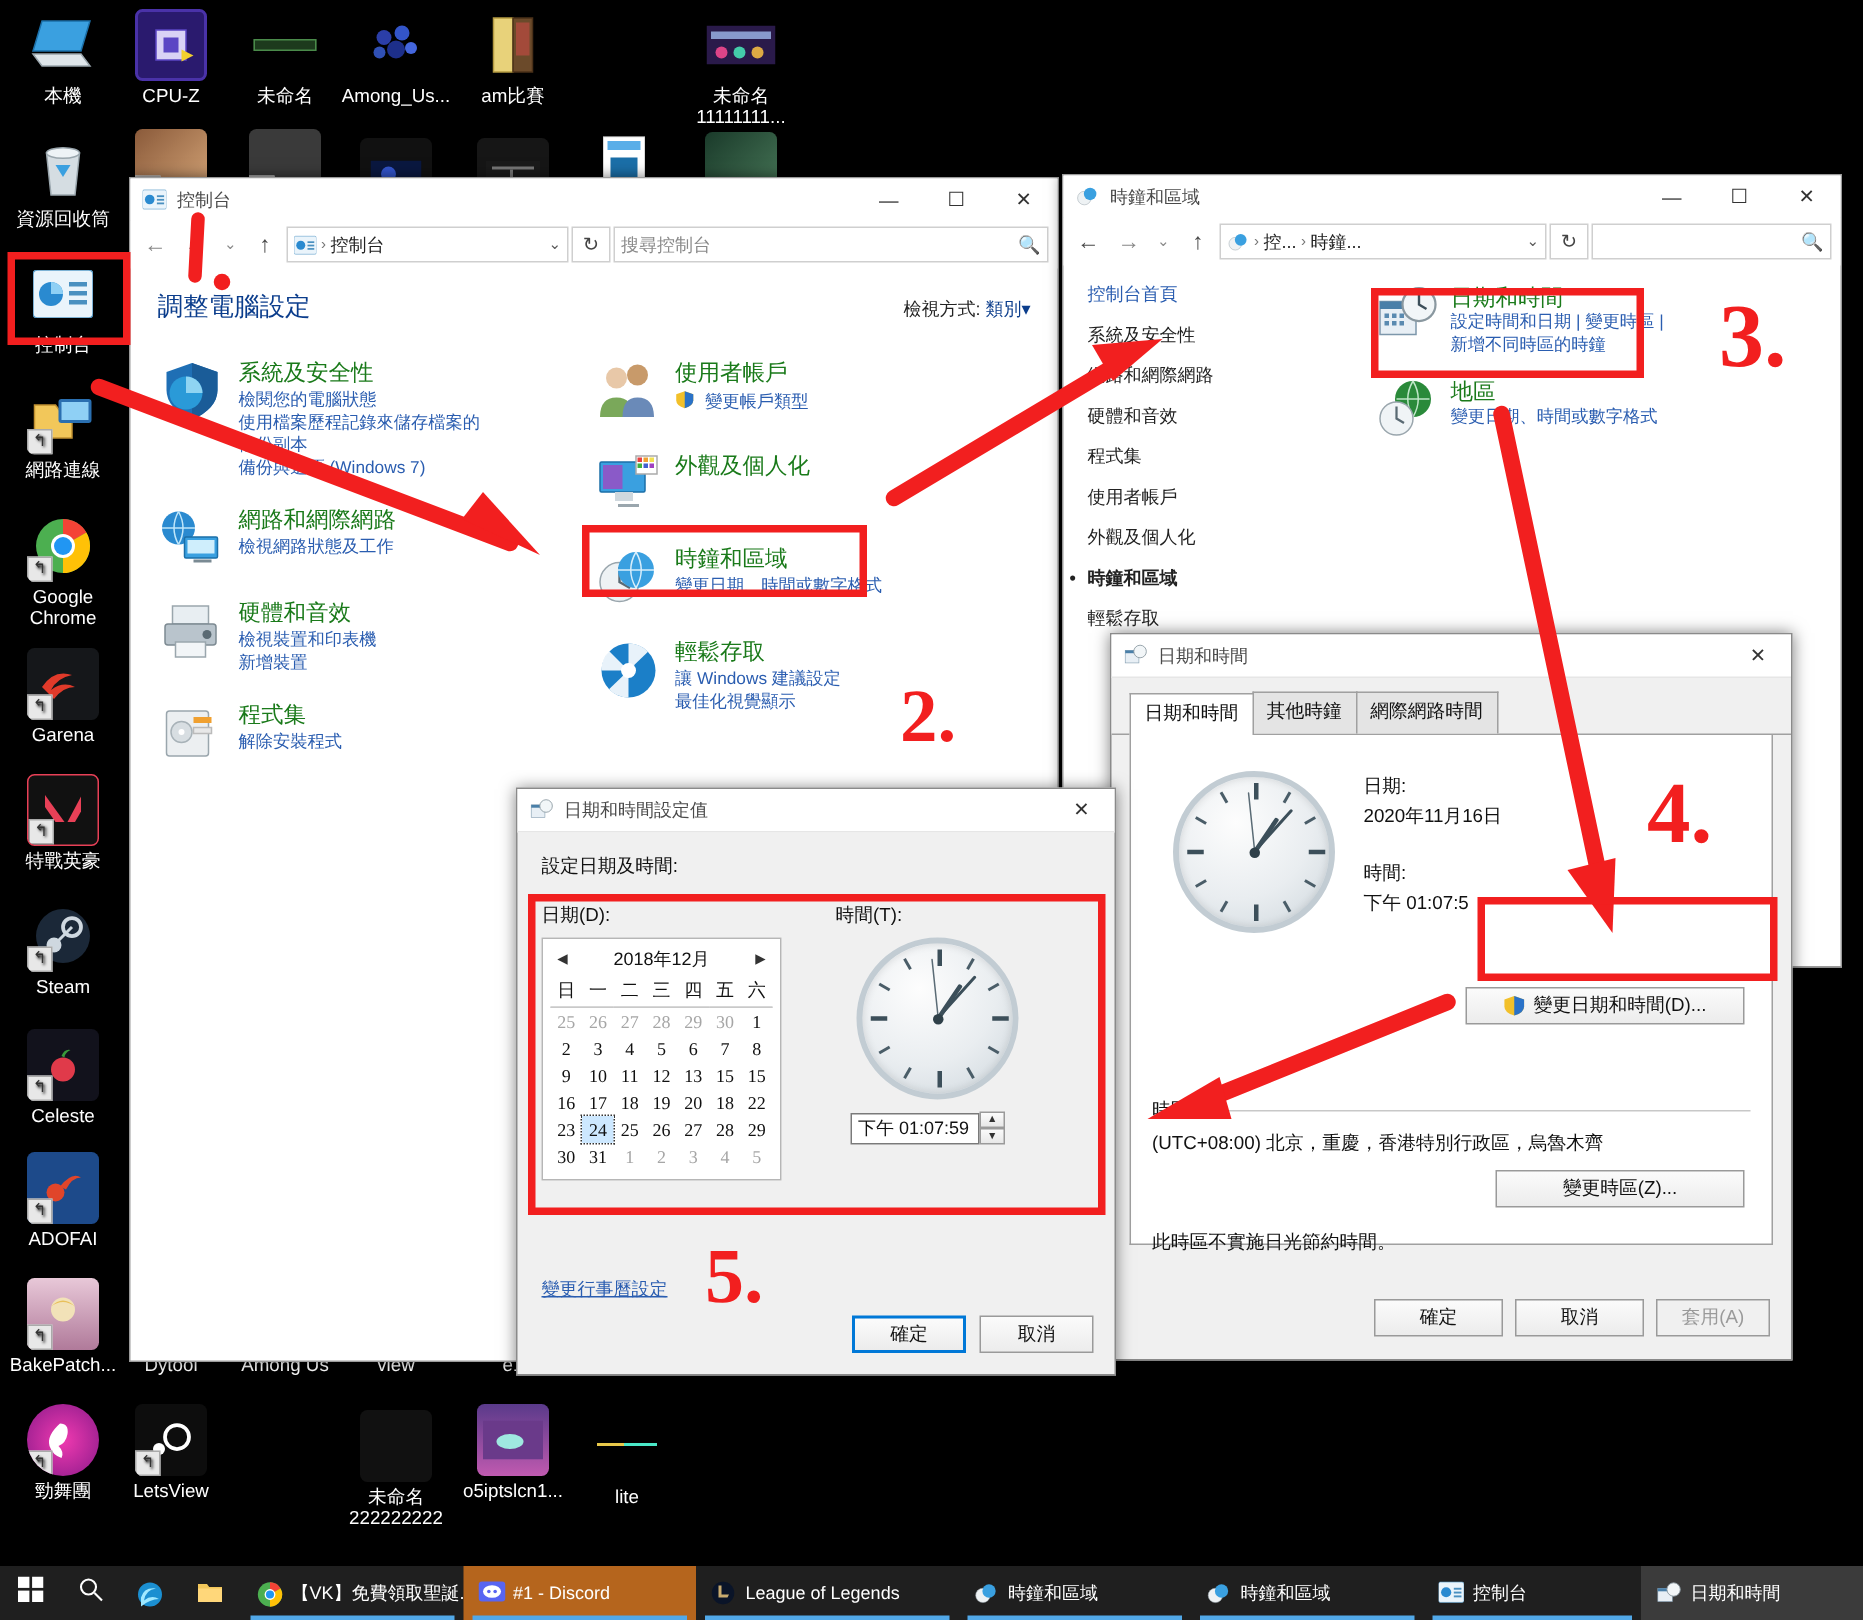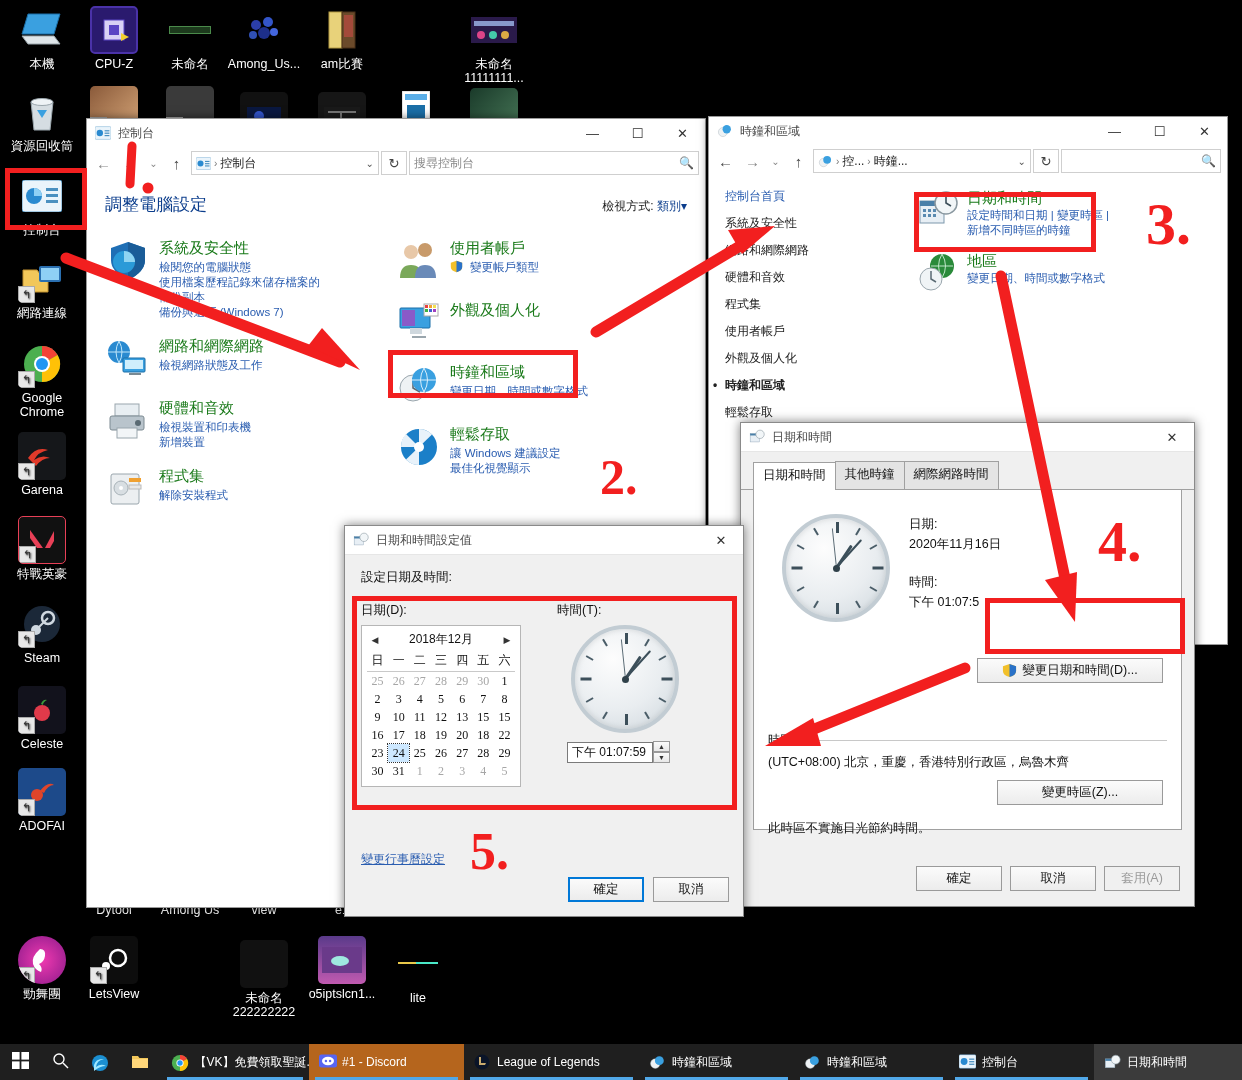--- a/index.html
+++ b/index.html
@@ -463,20 +463,29 @@
             <circle cx="19.5" cy="11" r="2.6" fill="#5865f2"></circle>
           </svg>
       </div>
       <span class="lbl">Discord</span>
     </div>
     <div class="dicon" style="left:300px;top:768px">
       <div class="glyph" style="background:linear-gradient(#8a3a6a,#c05a8a)"></div>
       <span class="lbl">116338</span>
     </div>
 
+    <div class="dicon" style="left:0px;top:852px">
+      <div class="glyph shortcut" style="background:linear-gradient(#e8c8d8,#b07a9a)">
+        <svg width="30" height="30" viewBox="0 0 30 30">
+            <circle cx="15" cy="12" r="8" fill="#f2e2b8"></circle>
+            <path d="M7 10 q8-8 16 0 q-4-3-8-3 q-4 0-8 3z" fill="#e8c05a"></path>
+          </svg>
+      </div>
+      <span class="lbl">BakePatch...</span>
+    </div>
     <div class="dicon" style="left:72px;top:852px">
       <div class="glyph shortcut" style="background:#f08a2a">
         <svg width="28" height="26" viewBox="0 0 28 26">
             <path d="M4 14 q8-8 18-4 q-6 2-8 6 q8 0 10 4 q-12 2-20-6z" fill="#fff"></path>
             <circle cx="21" cy="6" r="3" fill="#5ac8f0"></circle>
           </svg>
       </div>
       <span class="lbl">Dytool</span>
     </div>
     <div class="dicon" style="left:148px;top:852px">

